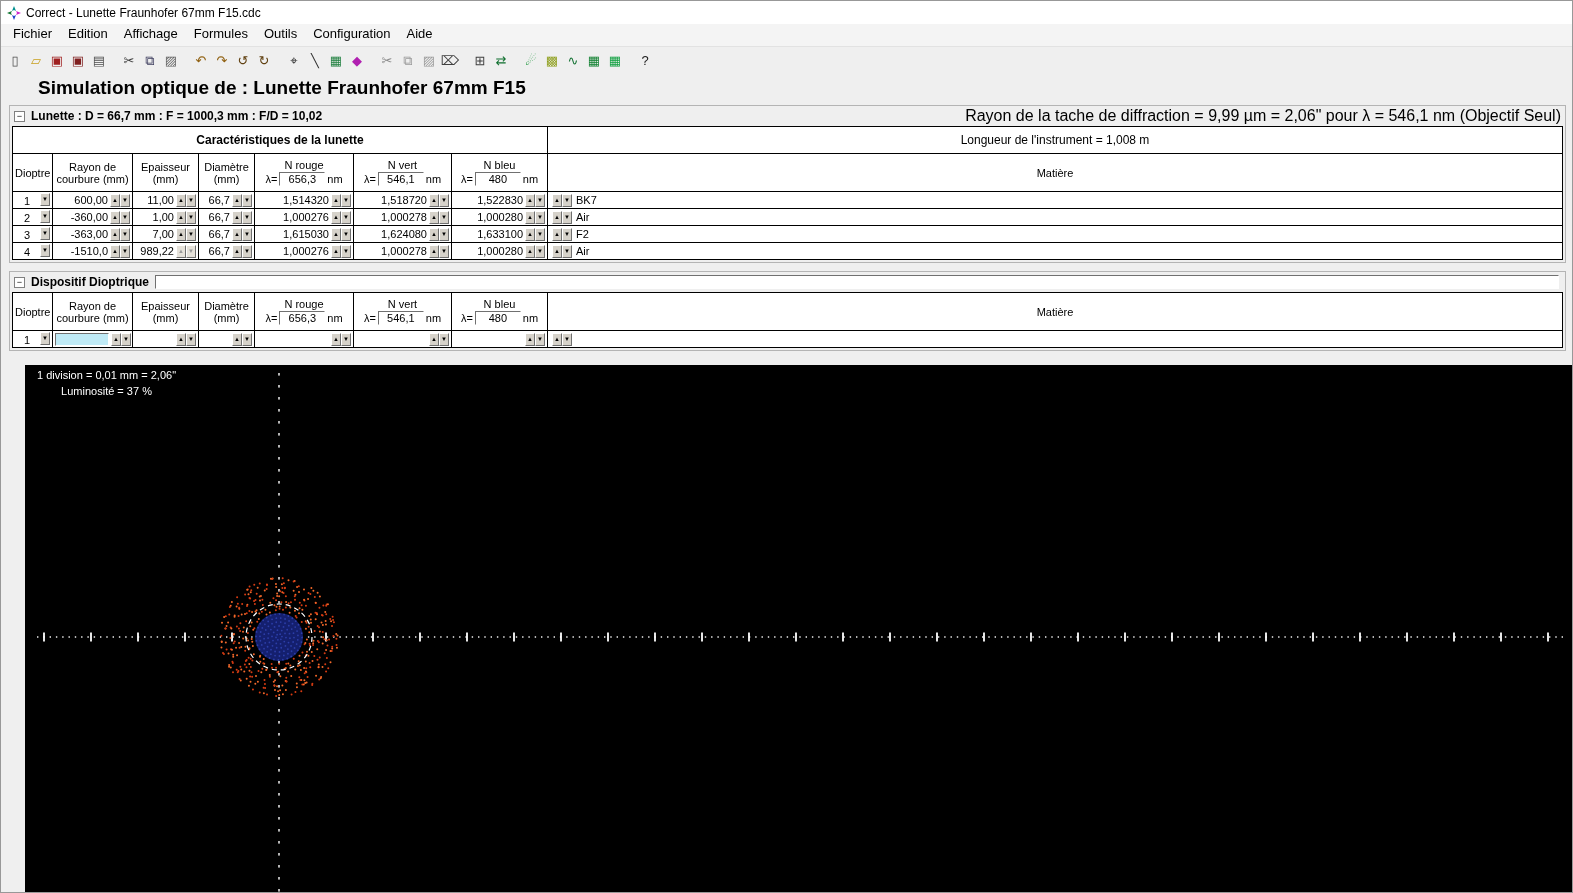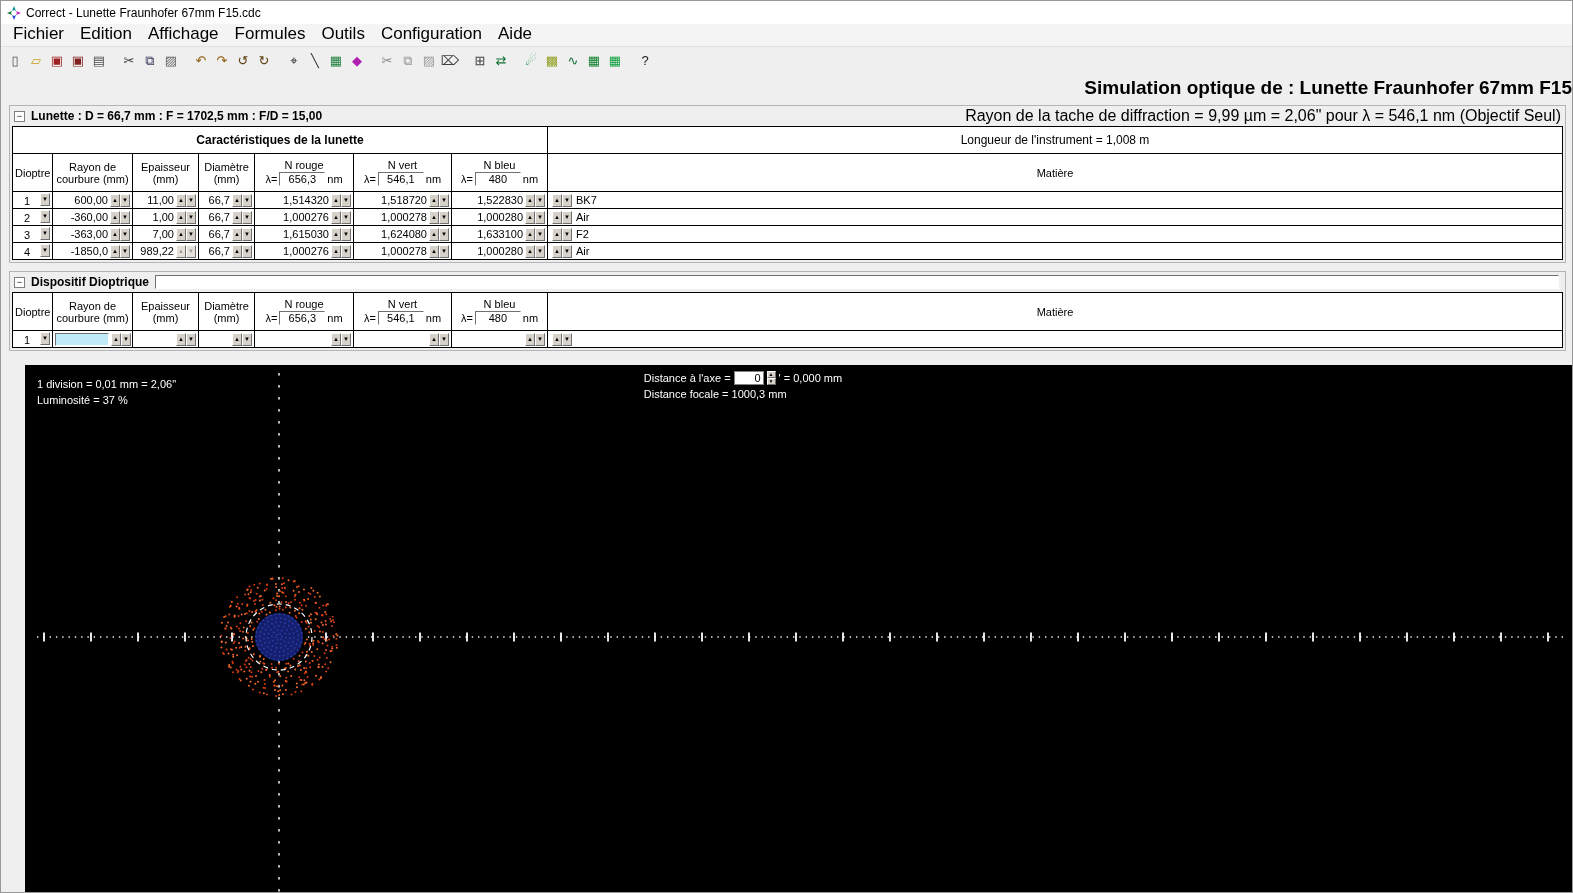--- a/index.html
+++ b/index.html
@@ -6,30 +6,30 @@
   html, body { width:1573px; height:893px; overflow:hidden; }
   body { display:flex; background:#6f6f6f; font-family:"Liberation Sans", sans-serif; color:#000; }
 
   .window { flex:1 1 0; height:893px; background:#efefef; border:1px solid #989898;
             display:flex; flex-direction:column; overflow:hidden; }
 
   .titlebar { height:23px; background:#ffffff; display:flex; align-items:center; gap:5px;
               padding:0 6px; font-size:12px; flex:0 0 auto; }
   .appicon { width:14px; height:14px; display:flex; }
 
-  .menubar { height:23px; display:flex; align-items:flex-end; padding:0 4px; font-size:17px;
+  .menubar { height:23px; display:flex; align-items:flex-start; padding:0 4px; font-size:13px;
              background:#f4f4f4; border-bottom:1px solid #e2e2e2; flex:0 0 auto; }
   .menu-item { padding:2px 8px; cursor:default; }
 
   .toolbar { height:27px; display:flex; align-items:center; padding:0 4px; gap:1px; flex:0 0 auto; }
   .tbtn { width:20px; height:20px; display:flex; align-items:center; justify-content:center;
           font-size:13px; border:1px solid transparent; cursor:default; }
   .tsep { width:8px; height:20px; }
 
-  .main-title { text-align:right; font-size:19px; font-weight:bold; padding:3px 0 6px; flex:0 0 auto; }
+  .main-title { text-align:left; font-size:19px; font-weight:bold; padding:3px 0 6px; flex:0 0 auto;margin-left:37px; }
 
   .group { border:1px solid #b4b4b4; margin:0 6px 8px 8px; padding:0 2px 2px 2px;
            background:#efefef; flex:0 0 auto; }
   .group-head { display:flex; align-items:center; gap:6px; height:20px; font-size:12px; padding:0 2px; }
   .collapse { width:11px; height:11px; border:1px solid #808080; background:#fff; font-size:9px;
               line-height:9px; text-align:center; flex:0 0 auto; cursor:default; }
   .g-label { font-weight:bold; white-space:nowrap; }
   .g-right { margin-left:auto; font-size:16px; white-space:nowrap; }
   .disp-field { flex:1; height:14px; border:1px solid; border-color:#707070 #fff #fff #707070;
                 background:#fff; margin-right:2px; }
@@ -60,21 +60,21 @@
   td.dioptre .rv { margin-left:9px; }
   td.dioptre .dbtn { display:inline-block; float:right; }
   td.matiere .rv { margin-left:4px; }
   .disp-row .rayon .rv { background:#bfeaf6; border:1px solid; border-color:#707070 #fff #fff #707070;
                          width:54px; height:13px; }
 
   .plot { flex:1 1 0; min-height:0; background:#000; position:relative; margin:6px 0 0 24px;
           overflow:hidden; color:#fff; font-size:11px; }
   .plot-svg { position:absolute; left:0; top:0; }
   .pt { position:absolute; line-height:16px; }
-  .pt-left { left:12px; top:11px; }
+  .pt-left { left:12px; top:2px;text-align:center; }
   .pt-mid { left:40%; top:5px; }
   .pt-right { right:8px; top:5px; text-align:right; }
   .axe-row { display:flex; align-items:center; gap:3px; }
   .axe-input { display:inline-block; width:30px; height:14px; background:#fff; color:#000;
                border:1px solid #808080; text-align:right; padding:0 2px; line-height:12px; }
   .vspin { display:inline-flex; flex-direction:column; }
   .vspin b { width:9px; height:7px; background:#d6d2ca; border:1px solid;
              border-color:#fff #6f6f6f #6f6f6f #fff; font-size:5px; line-height:5px;
              text-align:center; font-weight:normal; color:#000; }
 </style>
@@ -140,21 +140,21 @@
         <span class="tbtn" style="color: rgb(16, 160, 64);">▦</span>
         <span class="tsep"></span>
         <span class="tbtn" style="color: rgb(32, 32, 32);">?</span>
       </div>
 
     <h1 class="main-title">Simulation optique de : Lunette Fraunhofer 67mm F15</h1>
 
     <div class="group lunette">
       <div class="group-head">
         <span class="collapse">−</span>
-        <span class="g-label">Lunette : D = 66,7 mm : F = 1702,5 mm : F/D = 15,00</span>
+        <span class="g-label">Lunette : D = 66,7 mm : F = 1000,3 mm : F/D = 10,02</span>
         <span class="g-right">Rayon de la tache de diffraction = 9,99 µm = 2,06" pour λ = 546,1 nm (Objectif Seul)</span>
       </div>
       <table class="otable char-table">
         <colgroup>
           <col class="w-dioptre">
             <col class="w-rayon">
             <col class="w-epaisseur">
             <col class="w-diametre">
           <col class="w-rouge">
             <col class="w-vert">
@@ -294,21 +294,21 @@
                   <b>▼</b>
                 </span></td>
     <td class="matiere"><span class="spin">
                   <b>▲</b>
                   <b>▼</b>
                 </span><span class="rv">F2</span></td>
   </tr>
 
   <tr class="data-row">
     <td class="dioptre"><span class="rv">4</span><span class="dbtn">▼</span></td>
-    <td class="num rayon"><span class="rv">-1850,0</span><span class="spin">
+    <td class="num rayon"><span class="rv">-1510,0</span><span class="spin">
                   <b>▲</b>
                   <b>▼</b>
                 </span></td>
     <td class="num epaisseur"><span class="rv">989,22</span><span class="spin grayed">
                   <b>▲</b>
                   <b>▼</b>
                 </span></td>
     <td class="num diametre"><span class="rv">66,7</span><span class="spin">
                   <b>▲</b>
                   <b>▼</b>
@@ -1236,28 +1236,16 @@
           <circle cx="308.92342500336406" cy="257.16528508306277" r="1" fill="#d63b12"></circle>
           <circle cx="312.5398500743872" cy="270.55919335698354" r="1" fill="#f2682a"></circle>
           <circle cx="311.2223189218679" cy="269.056983766217" r="1" fill="#f2682a"></circle>
           <circle cx="311.9541090434755" cy="282.7450728456942" r="1" fill="#f2682a"></circle>
           <circle cx="254" cy="272" r="33" fill="none" stroke="#fff" stroke-width="1.2" stroke-dasharray="5 4"></circle>
         </svg>
       <div class="pt pt-left">
         <div>1 division = 0,01 mm = 2,06"</div>
         <div>Luminosité = 37 %</div>
       </div>
-      <div class="pt pt-mid">
-        <div class="axe-row">
-          <span>Distance à l'axe =</span>
-          <span class="axe-input">0</span>
-          <span class="vspin">
-            <b>▲</b>
-            <b>▼</b>
-          </span>
-          <span>' = 0,000 mm</span>
-        </div>
-        <div>Distance focale = 1000,3 mm</div>
-      </div>
     </div>
   </section>
 
 </div>
 
 </body></html>

